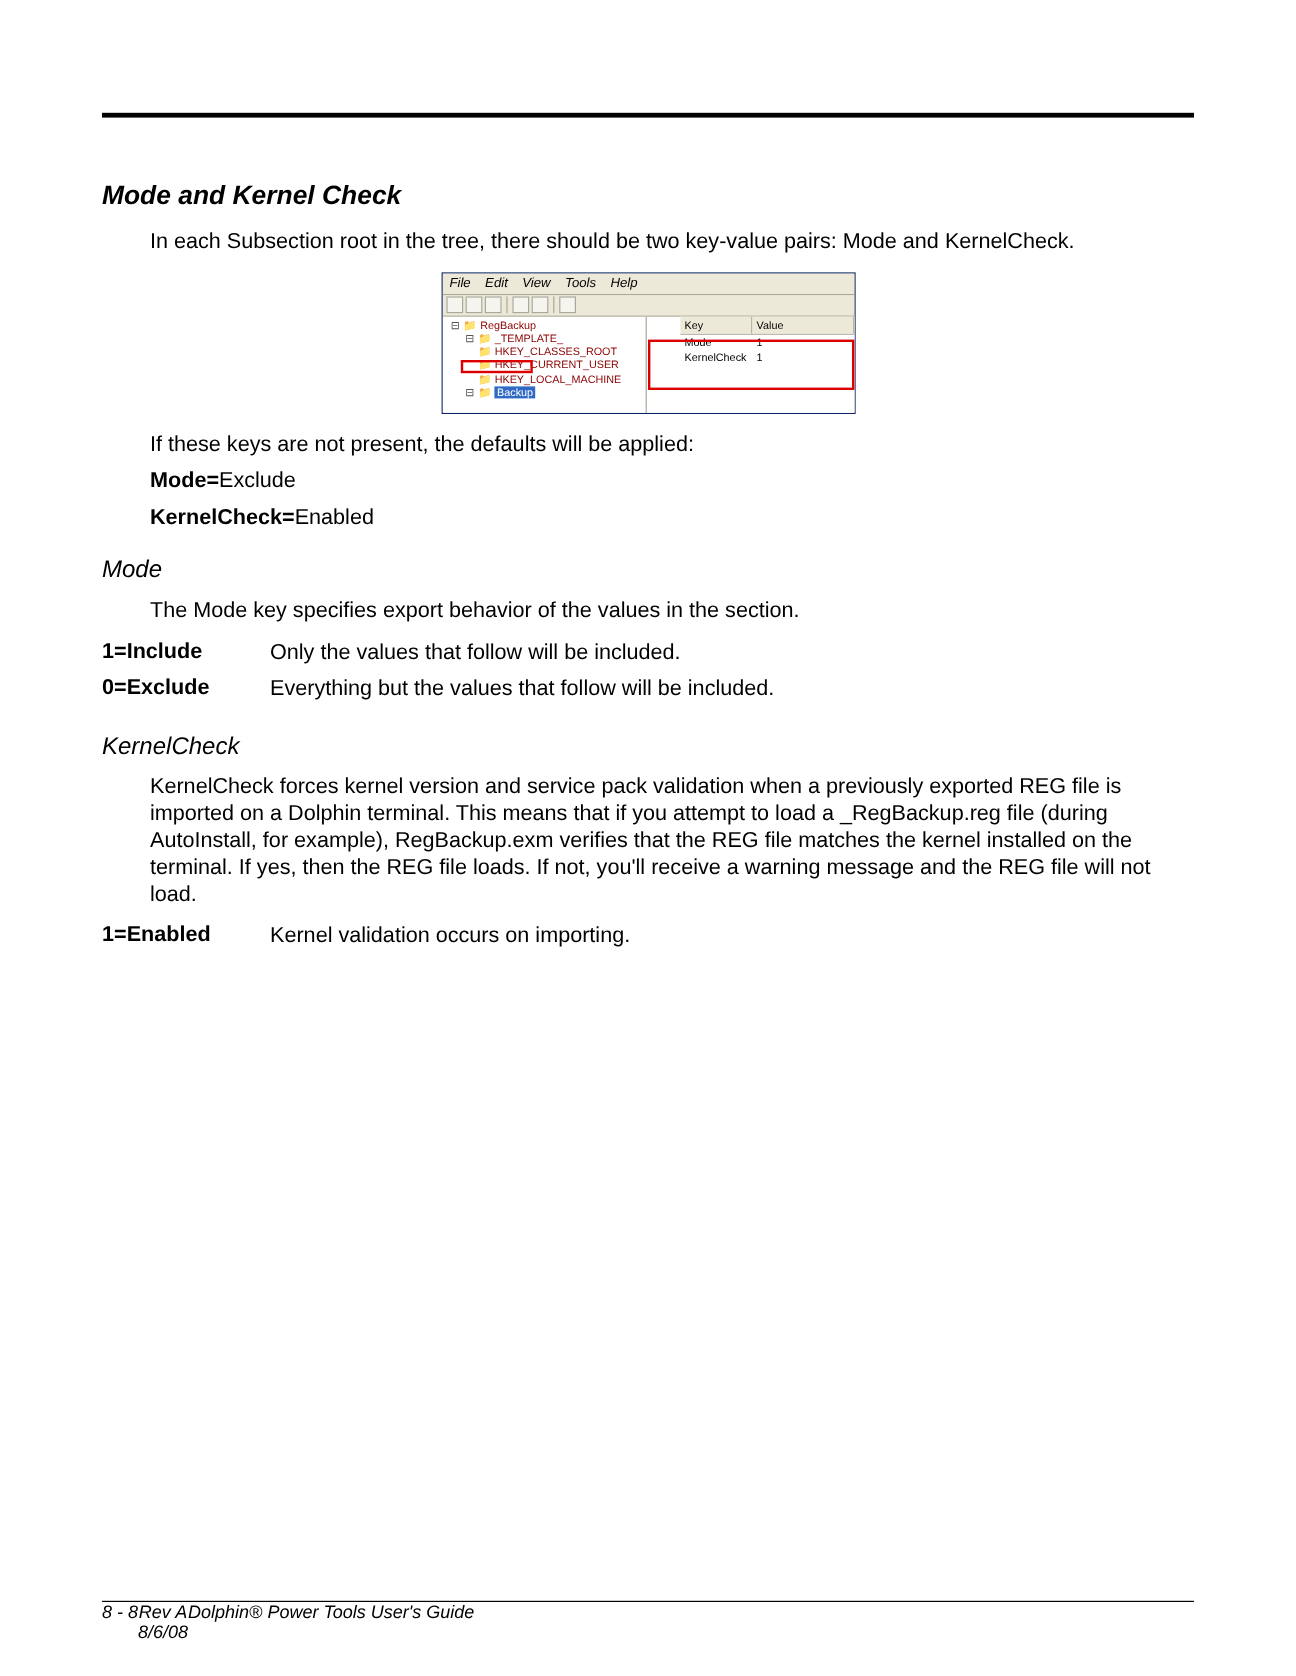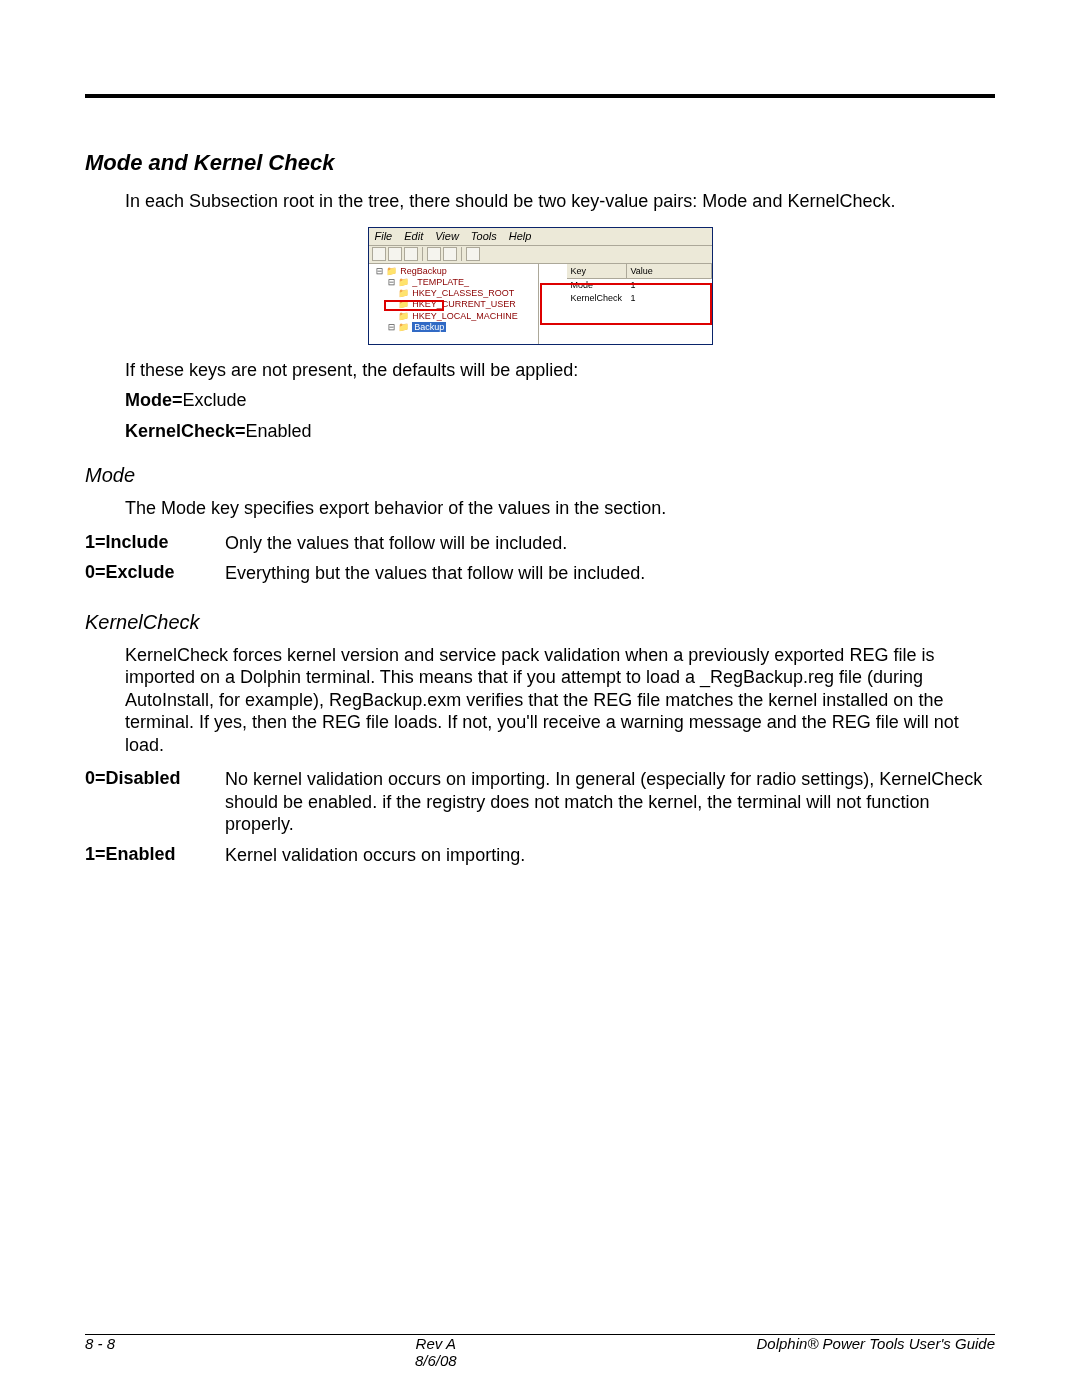--- a/index.html
+++ b/index.html
@@ -131,21 +131,20 @@
     position: absolute;
     left: 85px; right: 85px;
     bottom: 62px;
     border-top: 1px solid #000;
   }
   .footer {
     position: absolute;
     left: 85px; right: 85px;
     bottom: 28px;
     display: flex;
-    justify-content: space-between;
     font-size: 15px;
     font-style: italic;
   }
   .footer .center { text-align: center; line-height: 1.15; }
 </style>
 </head>
 <body>
 
 <div class="page-rule"></div>
 
@@ -220,24 +219,20 @@
     <div class="def-row">
       <div class="def-key">0=Exclude</div>
       <div class="def-val">Everything but the values that follow will be included.</div>
     </div>
   </div>
 
   <div class="h2">KernelCheck</div>
   <p class="para">KernelCheck forces kernel version and service pack validation when a previously exported REG file is imported on a Dolphin terminal. This means that if you attempt to load a _RegBackup.reg file (during AutoInstall, for example), RegBackup.exm verifies that the REG file matches the kernel installed on the terminal. If yes, then the REG file loads. If not, you'll receive a warning message and the REG file will not load.</p>
   <div class="def-table">
     <div class="def-row">
-      <div class="def-key">0=Disabled</div>
-      <div class="def-val">No kernel validation occurs on importing. In general (especially for radio settings), KernelCheck should be enabled. if the registry does not match the kernel, the terminal will not function properly.</div>
-    </div>
-    <div class="def-row">
       <div class="def-key">1=Enabled</div>
       <div class="def-val">Kernel validation occurs on importing.</div>
     </div>
   </div>
 </div>
 
 <div class="footer-rule"></div>
 <div class="footer">
   <div>8 - 8</div>
   <div class="center">

